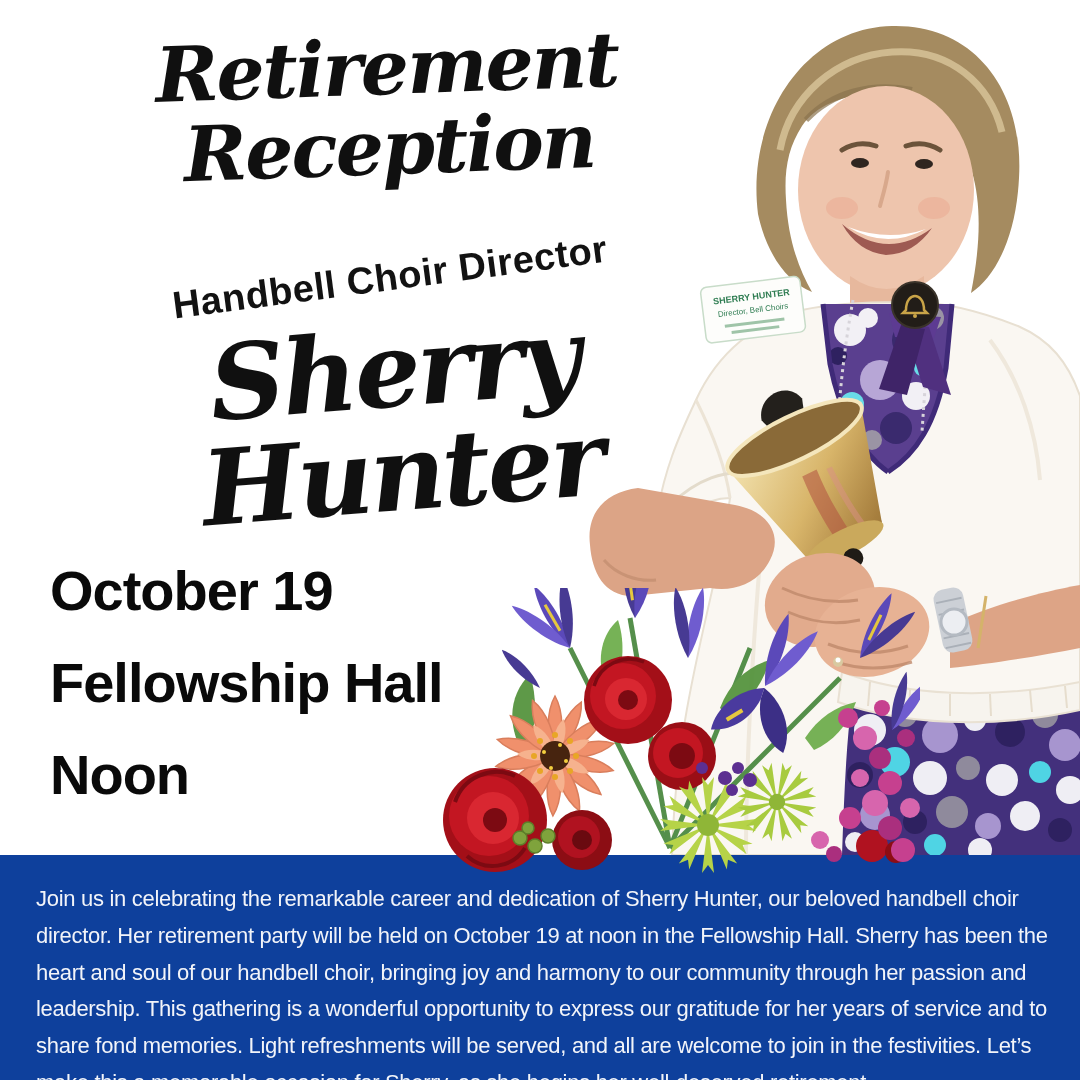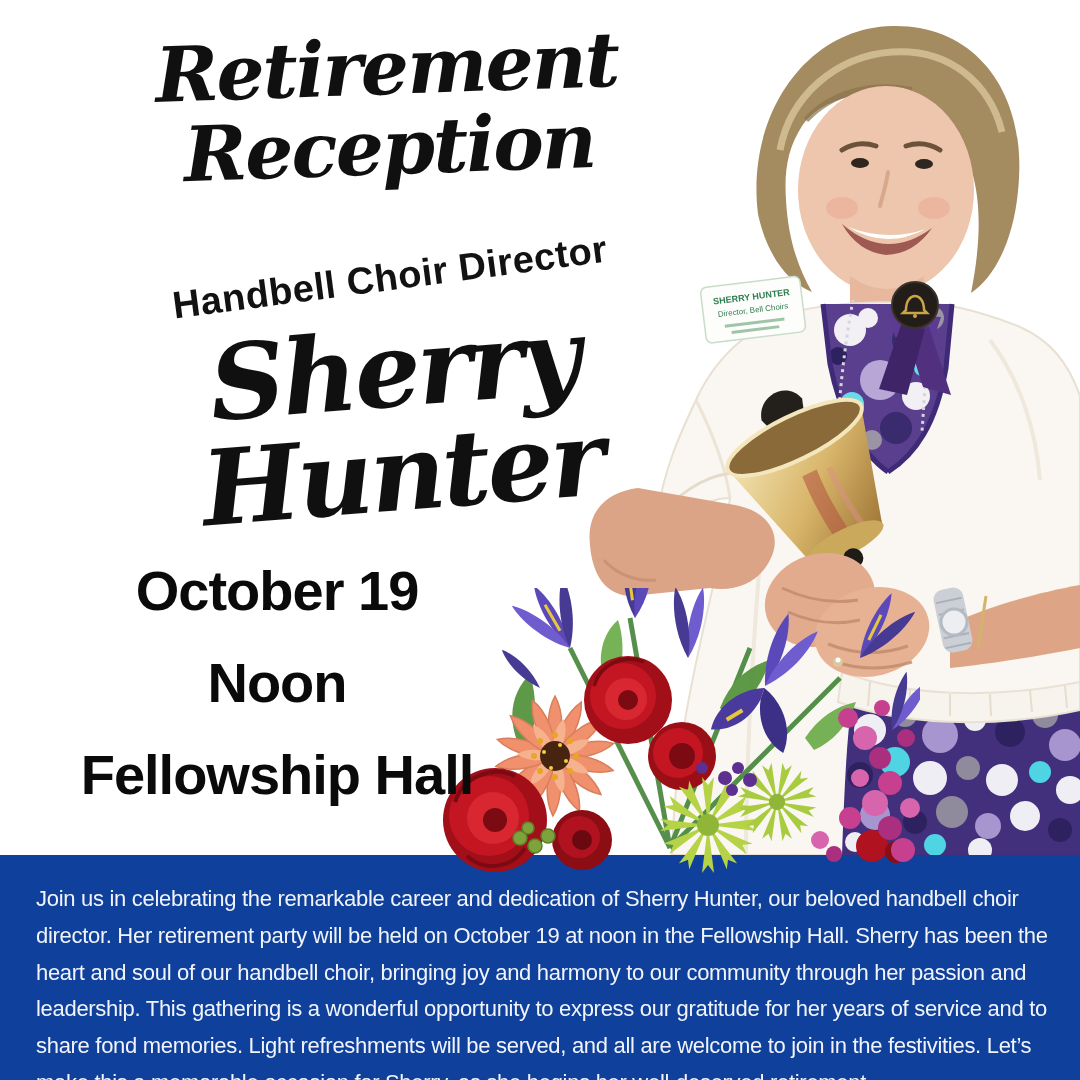--- a/index.html
+++ b/index.html
@@ -10,21 +10,21 @@
   #figure{left:520px;top:0;width:560px;height:855px;z-index:1;}
   
   .script{font-family:"DejaVu Serif",serif;font-style:italic;font-weight:bold;color:#101010;}
   .title{left:14px;top:28px;width:748px;text-align:center;font-size:76px;letter-spacing:-2px;
          transform:rotate(-2deg);z-index:7;line-height:1.05;}
   .role{left:150px;top:256px;width:480px;text-align:center;font-size:38px;font-weight:bold;
         letter-spacing:.5px;transform:rotate(-7.5deg);z-index:7;color:#121212;}
   .name{left:28px;top:318px;width:740px;text-align:center;font-size:104px;letter-spacing:-3px;
         transform:rotate(-4.5deg);z-index:7;line-height:1.0;}
   
-  .details{left:57px;top:545px;width:440px;z-index:7;text-align:center;}
+  .details{left:50px;top:545px;width:440px;z-index:7;}
   .details div{font-size:56px;font-weight:bold;letter-spacing:-1px;line-height:92px;color:#0a0a0a;}
   
   .banner{left:0;top:855px;width:1080px;height:225px;background:#0e409c;z-index:5;}
   .banner p{margin:0;padding:26px 30px 0 36px;font-size:22px;line-height:36.8px;
             letter-spacing:-.3px;color:#f2f4f9;}
   
   #bouquet{left:420px;top:588px;width:500px;height:300px;z-index:6;}
 </style>
 </head>
 <body>
@@ -195,22 +195,22 @@
       <circle cx="0" cy="11" r="2" fill="#c9a448"></circle>
     </g>
   </svg>
 
   <div class="layer script title">Retirement Reception</div>
   <div class="layer role">Handbell Choir Director</div>
   <div class="layer script name">Sherry Hunter</div>
 
   <div class="layer details">
     <div>October 19</div>
+    <div>Fellowship Hall</div>
     <div>Noon</div>
-    <div>Fellowship Hall</div>
   </div>
 
   <div class="layer banner">
     <p>Join us in celebrating the remarkable career and dedication of Sherry Hunter, our beloved handbell choir director. Her retirement party will be held on October 19 at noon in the Fellowship Hall. Sherry has been the heart and soul of our handbell choir, bringing joy and harmony to our community through her passion and leadership. This gathering is a wonderful opportunity to express our gratitude for her years of service and to share fond memories. Light refreshments will be served, and all are welcome to join in the festivities. Let’s make this a memorable occasion for Sherry, as she begins her well-deserved retirement.</p>
   </div>
 
   <svg id="bouquet" class="layer" viewBox="0 0 500 300">
 
     <g stroke="#4c8a42" stroke-width="5" opacity=".95">
       <line x1="250" y1="260" x2="150" y2="60"></line>

